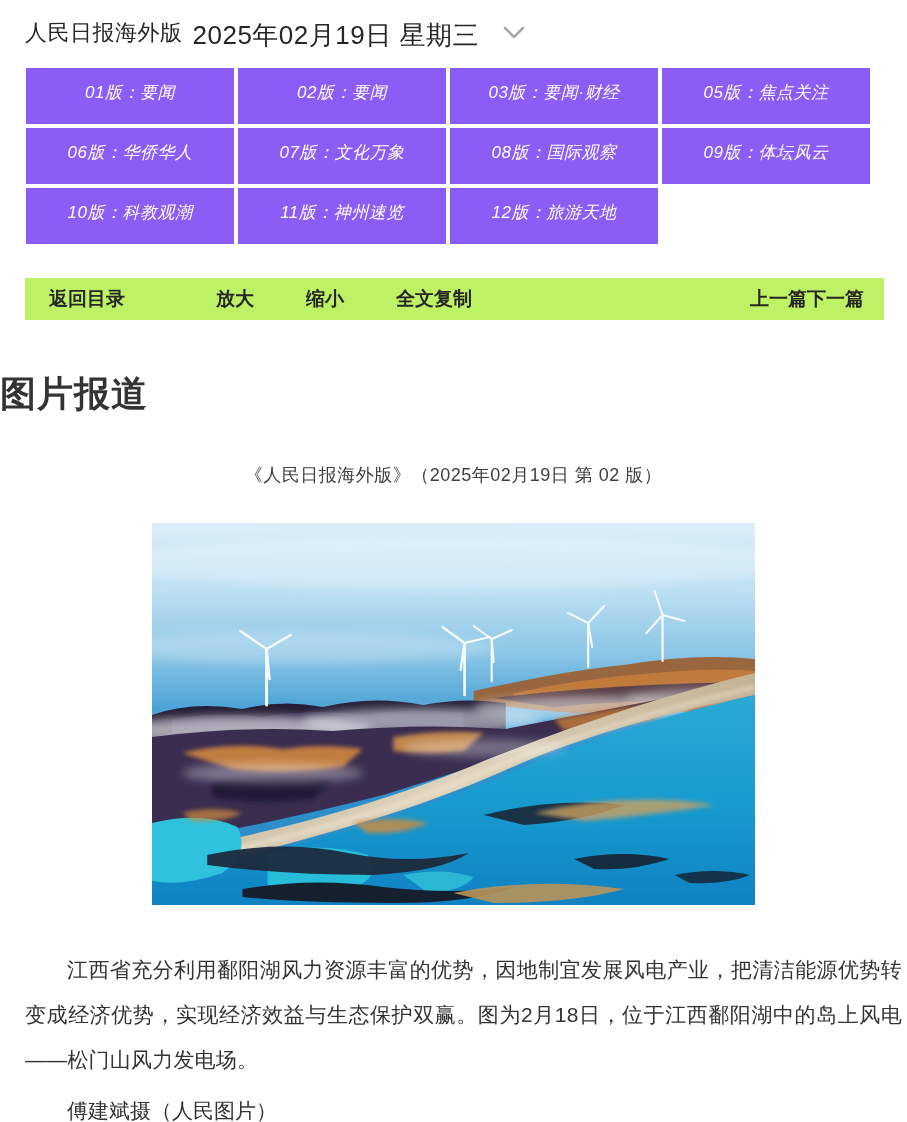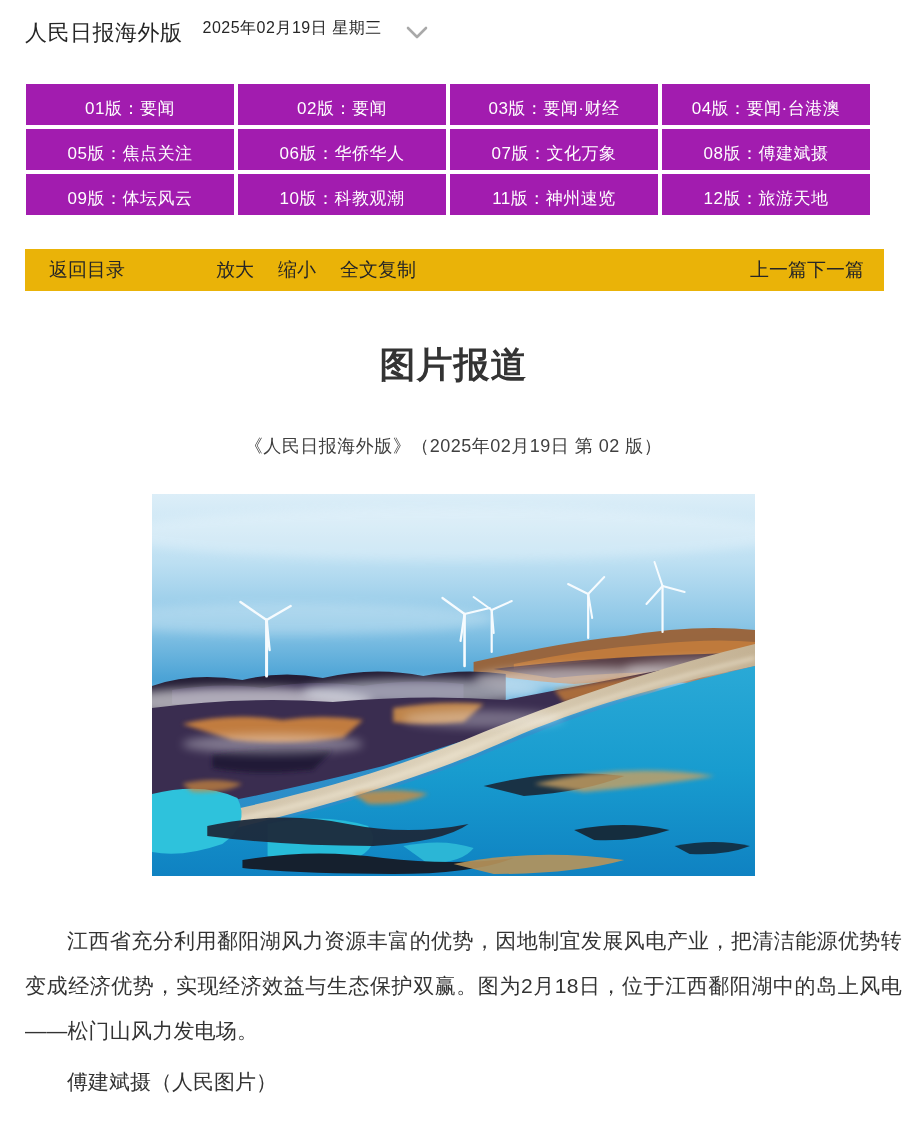--- a/index.html
+++ b/index.html
@@ -4,55 +4,55 @@
 <style>
   * { margin: 0; padding: 0; box-sizing: border-box; }
   html, body { background: #ffffff; }
   body {
     width: 907px; height: 1122px;
     font-family: "Liberation Sans", "DejaVu Sans", sans-serif;
     color: #333; overflow: hidden; position: relative;
   }
   
   .masthead {
-    padding: 18px 25px 0 25px; height: 84px;
+    padding: 18px 25px 0 25px; height: 68px;
     display: flex; align-items: flex-start;
   }
   .masthead .paper-name { font-size: 22px; color: #262626; letter-spacing: 0.5px; }
-  .masthead .issue-date { font-size: 16px; color: #262626; margin-left: 20px; letter-spacing: 0.5px; }
+  .masthead .issue-date { font-size: 26px; color: #262626; margin-left: 10px; letter-spacing: 0.5px; }
   .masthead .chev { margin-left: 22px; margin-top: 6px; cursor: pointer; display: inline-flex; }
 
   
   .pages-grid {
     margin-left: 26px; width: 844px;
     display: grid; grid-template-columns: repeat(4, 1fr);
     gap: 4px; background: #ffffff;
   }
   .pcell {
-    background: #a21caf; color: #ffffff; text-decoration: none;
-    height: 41px; line-height: 50px; text-align: center;
-    font-size: 17px; display: block; cursor: pointer; letter-spacing: 0.5px;
+    background: #8b5cf6; color: #ffffff; text-decoration: none;
+    height: 56px; line-height: 50px; text-align: center;
+    font-size: 17px; display: block; cursor: pointer; letter-spacing: 0.5px; font-style: italic;
   }
 
   
   .toolbar {
     margin: 34px 0 0 25px; width: 859px; height: 42px;
-    background: #eab308; display: flex; align-items: center;
-    font-size: 19px; color: #262626;
+    background: #bef264; display: flex; align-items: center;
+    font-size: 19px; color: #262626; font-weight: bold;
   }
   .toolbar .tleft { display: flex; align-items: center; padding-left: 24px; }
   .toolbar .tright { display: flex; align-items: center; margin-left: auto; padding-right: 20px; }
   .tool-btn { cursor: pointer; white-space: nowrap; }
-  .tleft .tool-btn + .tool-btn { margin-left: 24px; }
+  .tleft .tool-btn + .tool-btn { margin-left: 52px; }
   .tleft .tool-btn:nth-child(2) { margin-left: 91px; }
   .tright .tool-btn + .tool-btn { }
 
   
   .article-title {
-    margin-top: 50px; text-align: center;
+    margin-top: 50px; text-align: left;
     font-size: 36px; font-weight: bold; color: #333; letter-spacing: 1px;
   }
   .source-line {
     margin-top: 44px; text-align: center;
     font-size: 18px; color: #404040; letter-spacing: 0.5px;
   }
   .photo-wrap {
     margin: 36px auto 0 auto; width: 603px; height: 382px;
     display: block; line-height: 0;
   }
@@ -78,25 +78,24 @@
     <svg width="26" height="18" viewBox="0 0 26 18">
       <polyline points="4,4 13,13 22,4" fill="none" stroke="#a9a9a9" stroke-width="2.6" stroke-linecap="round" stroke-linejoin="round"></polyline>
     </svg>
   </span>
 </div>
 
 <div class="pages-grid">
   <a class="pcell">01版：要闻</a>
   <a class="pcell">02版：要闻</a>
   <a class="pcell">03版：要闻·财经</a>
-  <a class="pcell">04版：要闻·台港澳</a>
   <a class="pcell">05版：焦点关注</a>
   <a class="pcell">06版：华侨华人</a>
   <a class="pcell">07版：文化万象</a>
-  <a class="pcell">08版：傅建斌摄</a>
+  <a class="pcell">08版：国际观察</a>
   <a class="pcell">09版：体坛风云</a>
   <a class="pcell">10版：科教观潮</a>
   <a class="pcell">11版：神州速览</a>
   <a class="pcell">12版：旅游天地</a>
 </div>
 
 <div class="toolbar">
   <div class="tleft">
     <span class="tool-btn">返回目录</span>
     <span class="tool-btn">放大</span>

